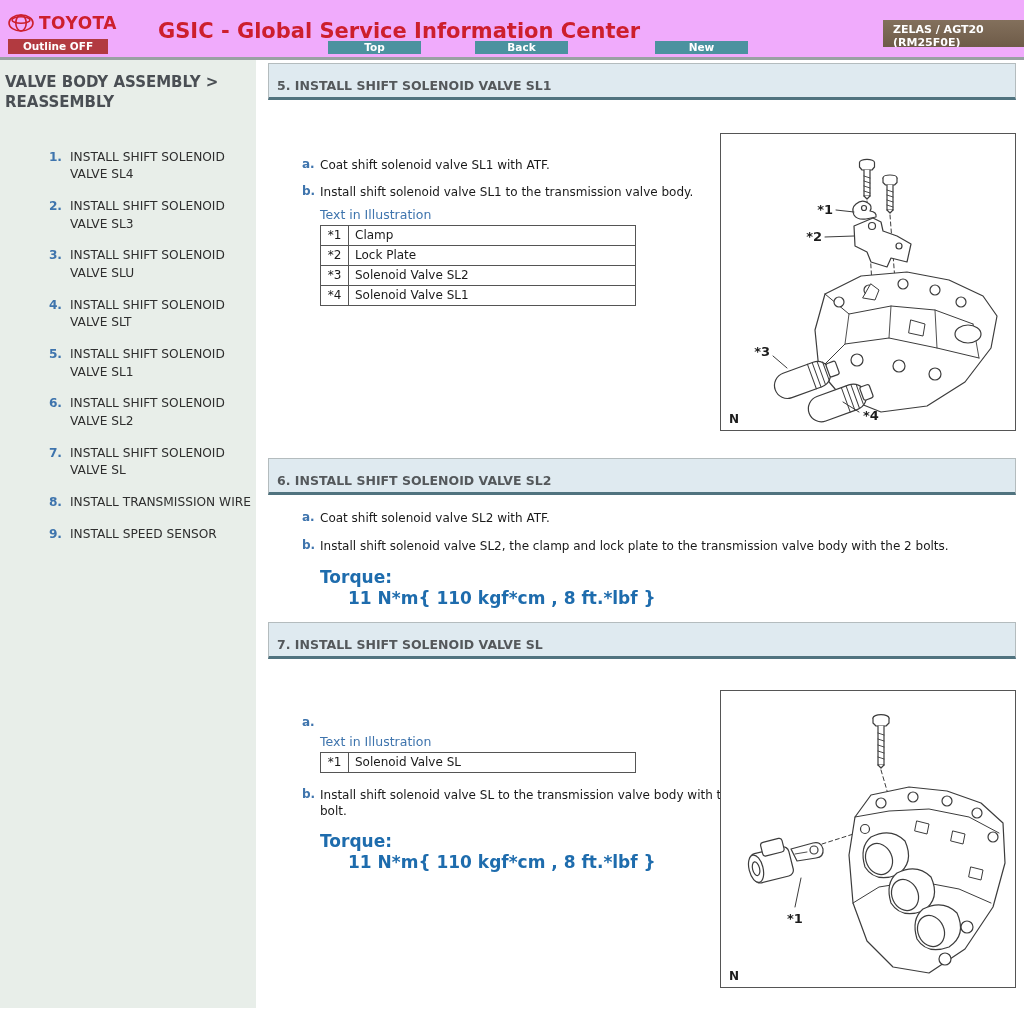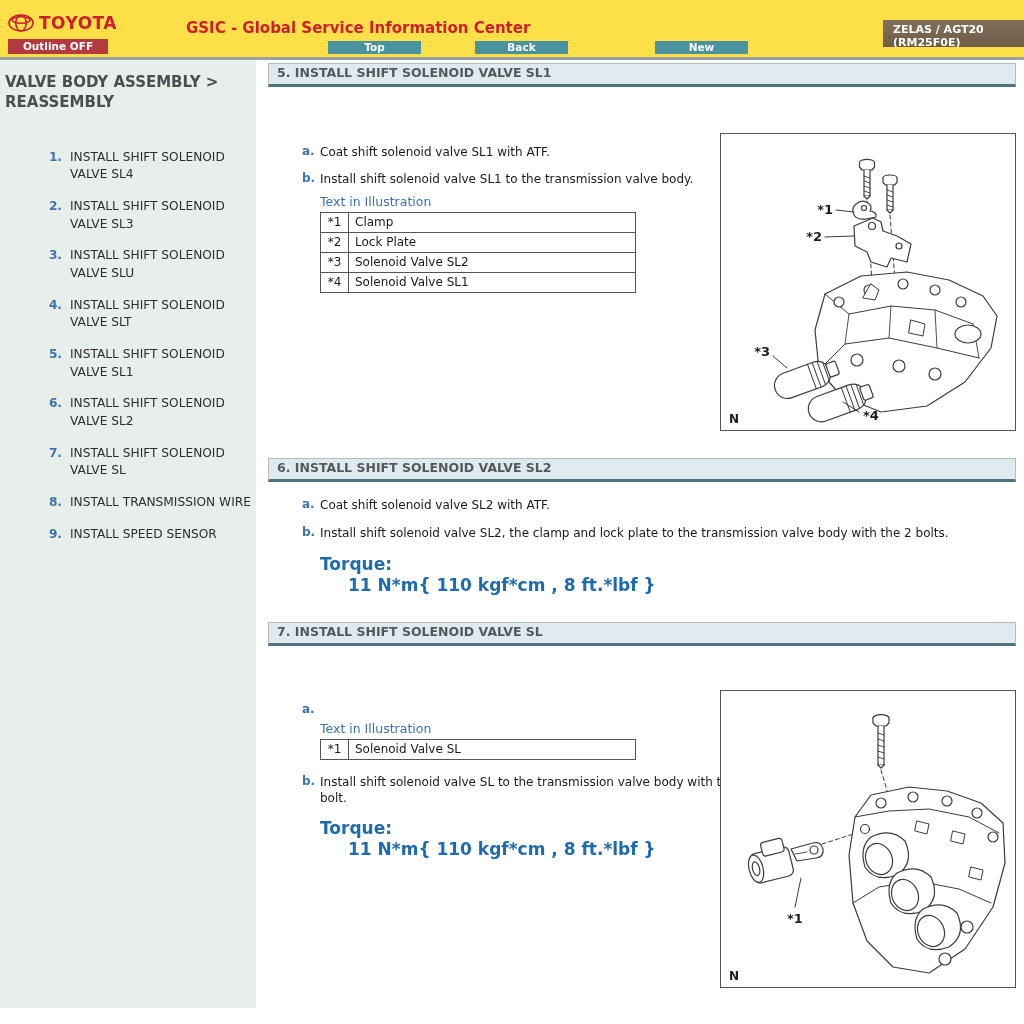--- a/index.html
+++ b/index.html
@@ -3,24 +3,24 @@
 <meta charset="utf-8">
 <style>
   * { margin:0; padding:0; box-sizing:border-box; }
   html,body { background:#fff; }
   .page {
     position:relative; width:1024px; height:1024px; overflow:hidden;
     background:#fff; font-family:"DejaVu Sans","Liberation Sans",sans-serif;
     color:#1a1a1a;
   }
   
-  .header { position:absolute; top:0; left:0; width:1024px; height:57px; background:#fde047; }
+  .header { position:absolute; top:0; left:0; width:1024px; height:57px; background:#f0abfc; }
   .logo { position:absolute; left:8px; top:13px; display:flex; align-items:center; gap:5px; }
   .logo-text { color:#cd1f2d; font-weight:bold; font-size:17px; letter-spacing:0.5px; }
-  .gsic-title { position:absolute; left:158px; top:19px; color:#cd1f2d; font-weight:bold; font-size:15px;margin-left:28px; }
+  .gsic-title { position:absolute; left:158px; top:19px; color:#cd1f2d; font-weight:bold; font-size:21px; }
   .badge { position:absolute; left:883px; top:20px; width:141px; height:27px; overflow:hidden;
            background:linear-gradient(#83705c,#6e5b48); color:#fff; font-size:11px; font-weight:bold;
            padding:3px 0 0 10px; line-height:13px; }
   .outline-btn { position:absolute; left:8px; top:39px; width:100px; height:15px;
            background:#b23a40; color:#fff; font-size:10.5px; font-weight:bold;
            text-align:center; line-height:15px; cursor:pointer; }
   .nav-btn { position:absolute; top:41px; width:93px; height:13px; background:#4b929f;
            color:#fff; font-size:10.5px; font-weight:bold; text-align:center; line-height:13px; cursor:pointer; }
   .nav-top { left:328px; } .nav-back { left:475px; } .nav-new { left:640px;margin-left:15px; }
   .divider { position:absolute; top:57px; left:0; width:1024px; height:3px; background:#99a1a3; }
@@ -31,21 +31,21 @@
   .toc { margin-top:36px; padding-left:42px; list-style:none; }
   .toc-item { display:flex; margin-bottom:14px; font-size:12.2px; line-height:1.45;
            color:#2e2e2e; cursor:pointer; }
   .toc-num { width:20px; text-align:right; margin-right:8px; color:#3e74ad; font-weight:bold; flex:none; }
   .toc-label { white-space:pre-line; }
   
   .main { position:absolute; top:60px; left:268px; width:756px; height:964px; }
   .section { position:absolute; left:0; right:8px; }
   .sec5 { top:3px; } .sec6 { top:398px; } .sec7 { top:562px; }
   .sec-header { background:#dfeaf0; border:1px solid #b4bcbe; border-bottom:3px solid #50737f;
-           padding:1px 8px 4px 8px; font-size:12.5px; font-weight:bold; color:#54585b; }
+           padding:14px 8px 4px 8px; font-size:12.5px; font-weight:bold; color:#54585b; }
   .sec-body { margin-left:34px; font-size:12px; }
   .step { display:flex; }
   .step-letter { width:14px; margin-right:4px; color:#3e74ad; font-weight:bold; flex:none; }
   .step-text { line-height:1.35; }
   .narrow { width:420px; }
   .ill-label { margin:7px 0 3px 18px; color:#3e74ad; font-weight:normal; font-size:12.5px; }
   .ill-table { margin-left:18px; border-collapse:collapse; width:316px; background:#fff; }
   .ill-table td { border:1px solid #555; font-size:12px; padding:2px 6px 3px 6px; }
   .ill-table td.num { width:28px; text-align:center; padding:2px 2px 3px 2px; }
   .torque { margin-left:18px; color:#1e6cad; font-weight:bold; font-size:17px; }

